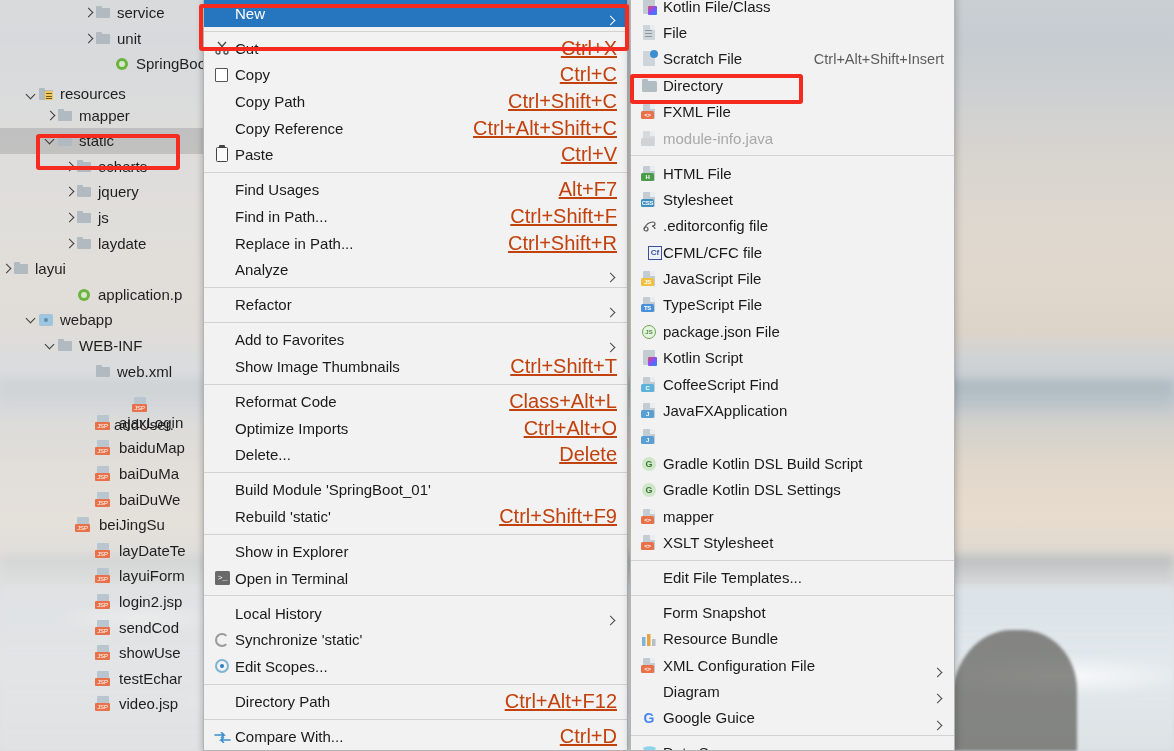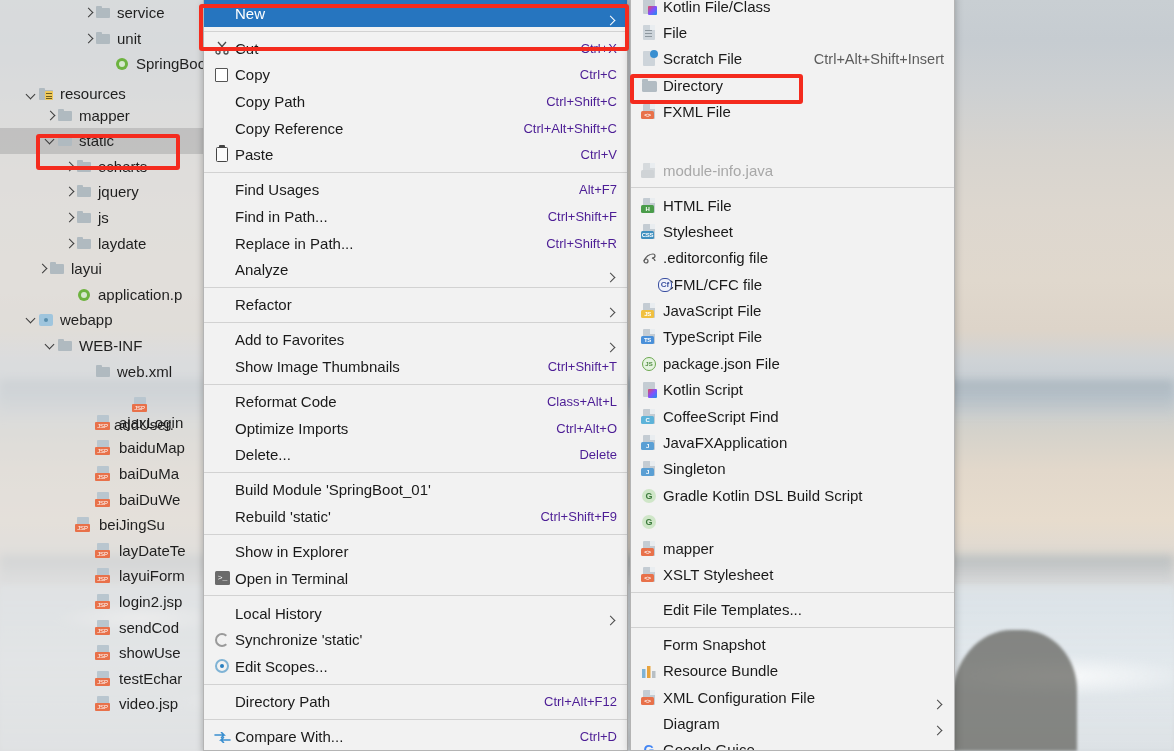--- a/index.html
+++ b/index.html
@@ -133,21 +133,21 @@
     box-shadow:0 2px 7px rgba(0,0,0,.28);
     overflow:hidden;
   }
   .mi {
     position:relative; height:26.6px; display:flex; align-items:center;
     padding-left:9px; padding-right:10px; white-space:nowrap; font-size:15px;
   }
   .mi.hl { background:#2675bf; color:#fff; }
   .mi .mico{ width:22px; flex:0 0 22px; height:16px; position:relative; }
   .mi .mlabel{ flex:1 1 auto; }
-  .mi .macc{ color:#4c1d95; font-size:13px; margin-left:18px; }
+  .mi .macc{ color:#c2410c; font-size:20px; margin-left:18px;text-decoration:underline; }
   .mi .sub{
     width:12px; flex:0 0 12px; position:relative; margin-left:8px;
   }
   .mi .sub::before{
     content:""; position:absolute; left:2px; top:4px; width:6px; height:6px;
     border-right:1.6px solid #4a4a4a; border-bottom:1.6px solid #4a4a4a;
     transform:rotate(-45deg);
   }
   .mi.hl .sub::before{ border-color:#fff; }
   .sep{ height:1px; background:#d2d2d2; margin:4px 0 3.5px 0; }
@@ -169,21 +169,21 @@
   #submenu {
     position:absolute; left:630px; top:-8px; width:325px; height:759px;
     background:#f2f2f2; border:1px solid #b4b4b4;
     box-shadow:0 2px 8px rgba(0,0,0,.28);
     overflow:hidden;
   }
   .si {
     position:relative; height:26.4px; display:flex; align-items:center;
     padding-left:8px; padding-right:10px; white-space:nowrap; font-size:15px;
   }
-  .si.disabled{ color:#a8a8a8;margin-top:32px; }
+  .si.disabled{ color:#a8a8a8; }
   .si .sico{ width:24px; flex:0 0 24px; height:17px; position:relative; }
   .si .slabel{ flex:1 1 auto; }
   .si .sacc{ color:#5c5c5c; font-size:14.5px; margin-left:24px; }
   .si .schev{ width:12px; flex:0 0 12px; position:relative; margin-left:8px; }
   .si .schev::before{
     content:""; position:absolute; left:2px; top:4px; width:6px; height:6px;
     border-right:1.6px solid #4a4a4a; border-bottom:1.6px solid #4a4a4a;
     transform:rotate(-45deg);
   }
 
@@ -212,22 +212,22 @@
   }
   .fi.dirfolder .fold{
     left:0; top:1px; width:6px; height:3px; background:#b2bcc3; border-radius:1px 1px 0 0;
   }
   .circ{
     position:absolute; left:3px; top:2px; width:14px; height:14px;
     border-radius:50%; display:flex; align-items:center; justify-content:center;
     font-size:9px; font-weight:bold; color:#fff;
   }
   .sq{
-    position:absolute; left:19px; top:2px; width:14px; height:14px;
-    border-radius:6px; display:flex; align-items:center; justify-content:center;
+    position:absolute; left:9px; top:2px; width:14px; height:14px;
+    border-radius:0; display:flex; align-items:center; justify-content:center;
     font-size:8px; font-weight:bold;
   }
   .ssep{ height:1px; background:#d2d2d2; margin:4px 0 3.5px 0; }
 
   
   .redbox{
     position:absolute; border:4px solid #f42b1e; border-radius:3px;
     pointer-events:none; z-index:50;
   }
 </style>
@@ -291,21 +291,21 @@
     <div class="row" style="padding-left: 63px;">
       <span class="arrow"></span>
       <span class="ico folder"></span>
       <span class="label">js</span>
     </div>
     <div class="row" style="padding-left: 63px;">
       <span class="arrow"></span>
       <span class="ico folder"></span>
       <span class="label">laydate</span>
     </div>
-    <div class="row" style=" margin-left: 36px;">
+    <div class="row" style="">
       <span class="arrow"></span>
       <span class="ico folder"></span>
       <span class="label">layui</span>
     </div>
     <div class="row" style="padding-left: 63px;">
       <span class="arrow none"></span>
       <span class="ico spring"></span>
       <span class="label">application.p</span>
     </div>
     <div class="row" style="padding-left: 25px;">
@@ -722,32 +722,32 @@
       <span class="slabel">JavaFXApplication</span>
     </div>
     <div class="si">
       <span class="sico">
         <span class="fi">
           <span class="page"></span>
           <span class="fold"></span>
           <span class="badge" style="background:#5a9fd4">J</span>
         </span>
       </span>
-      <span class="slabel">Singleton</span>
     </div>
     <div class="si">
       <span class="sico">
         <span class="circ" style="background: rgb(207, 230, 200); color: rgb(60, 122, 60);">G</span>
       </span>
       <span class="slabel">Gradle Kotlin DSL Build Script</span>
     </div>
     <div class="si">
       <span class="sico">
         <span class="circ" style="background: rgb(207, 230, 200); color: rgb(60, 122, 60);">G</span>
       </span>
+      <span class="slabel">Gradle Kotlin DSL Settings</span>
     </div>
     <div class="si">
       <span class="sico">
         <span class="fi">
           <span class="page"></span>
           <span class="fold"></span>
           <span class="badge" style="background:#e8714a">&lt;&gt;</span>
         </span>
       </span>
       <span class="slabel">mapper</span>

